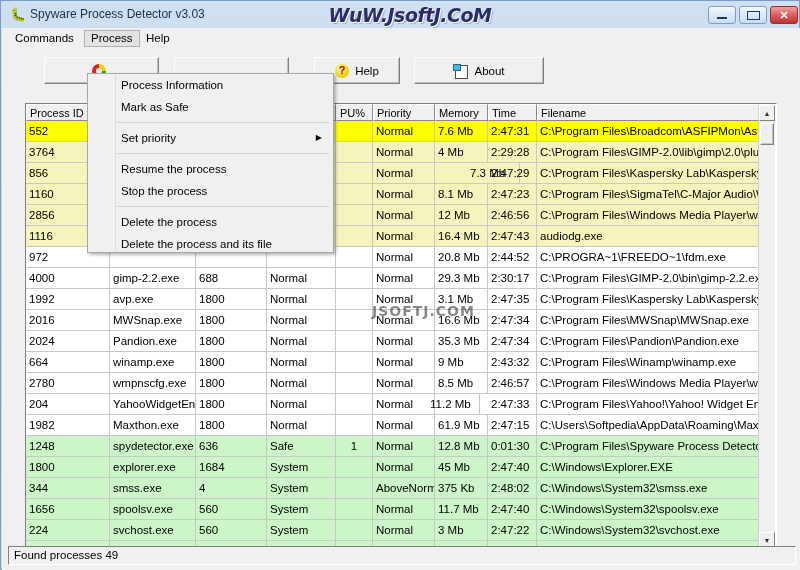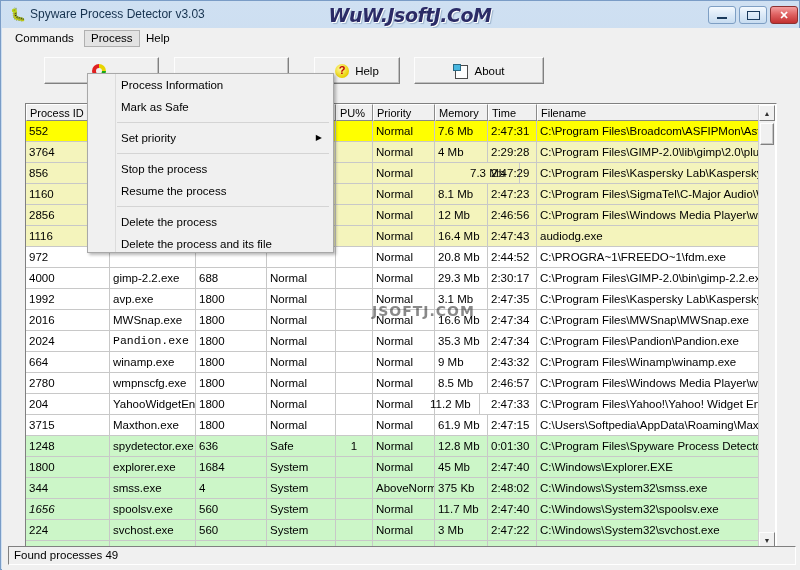--- a/index.html
+++ b/index.html
@@ -439,21 +439,21 @@
               <div class="cell" style="left: 170px; width: 71px;">1800</div>
               <div class="cell" style="left: 241px; width: 69px;">Normal</div>
               <div class="cell num" style="left: 310px; width: 37px;"></div>
               <div class="cell" style="left: 347px; width: 62px;">Normal</div>
               <div class="cell" style="left: 409px; width: 53px;">16.6 Mb</div>
               <div class="cell" style="left: 462px; width: 49px;">2:47:34</div>
               <div class="cell" style="left: 511px; width: 252px;">C:\Program Files\MWSnap\MWSnap.exe</div>
             </div>
             <div class="row norm">
               <div class="cell" style="left: 0px; width: 84px;">2024</div>
-              <div class="cell" style="left: 84px; width: 86px; font-family: Liberation Mono, monospace;">Pandion.exe</div>
+              <div class="cell" style="left: 84px; width: 86px;">Pandion.exe</div>
               <div class="cell" style="left: 170px; width: 71px;">1800</div>
               <div class="cell" style="left: 241px; width: 69px;">Normal</div>
               <div class="cell num" style="left: 310px; width: 37px;"></div>
               <div class="cell" style="left: 347px; width: 62px;">Normal</div>
               <div class="cell" style="left: 409px; width: 53px;">35.3 Mb</div>
               <div class="cell" style="left: 462px; width: 49px;">2:47:34</div>
               <div class="cell" style="left: 511px; width: 252px;">C:\Program Files\Pandion\Pandion.exe</div>
             </div>
             <div class="row norm">
               <div class="cell" style="left: 0px; width: 84px;">664</div>
@@ -482,21 +482,21 @@
               <div class="cell" style="left: 84px; width: 86px;">YahooWidgetEngir</div>
               <div class="cell" style="left: 170px; width: 71px;">1800</div>
               <div class="cell" style="left: 241px; width: 69px;">Normal</div>
               <div class="cell num" style="left: 310px; width: 37px;"></div>
               <div class="cell" style="left: 347px; width: 62px;">Normal</div>
               <div class="cell" style="left: 401px; width: 53px;">11.2 Mb</div>
               <div class="cell" style="left: 462px; width: 49px;">2:47:33</div>
               <div class="cell" style="left: 511px; width: 252px;">C:\Program Files\Yahoo!\Yahoo! Widget Engir</div>
             </div>
             <div class="row norm">
-              <div class="cell" style="left: 0px; width: 84px;">3715</div>
+              <div class="cell" style="left: 0px; width: 84px;">1982</div>
               <div class="cell" style="left: 84px; width: 86px;">Maxthon.exe</div>
               <div class="cell" style="left: 170px; width: 71px;">1800</div>
               <div class="cell" style="left: 241px; width: 69px;">Normal</div>
               <div class="cell num" style="left: 310px; width: 37px;"></div>
               <div class="cell" style="left: 347px; width: 62px;">Normal</div>
               <div class="cell" style="left: 409px; width: 53px;">61.9 Mb</div>
               <div class="cell" style="left: 462px; width: 49px;">2:47:15</div>
               <div class="cell" style="left: 511px; width: 252px;">C:\Users\Softpedia\AppData\Roaming\Maxth</div>
             </div>
             <div class="row safe">
@@ -526,21 +526,21 @@
               <div class="cell" style="left: 84px; width: 86px;">smss.exe</div>
               <div class="cell" style="left: 170px; width: 71px;">4</div>
               <div class="cell" style="left: 241px; width: 69px;">System</div>
               <div class="cell num" style="left: 310px; width: 37px;"></div>
               <div class="cell" style="left: 347px; width: 62px;">AboveNorma</div>
               <div class="cell" style="left: 409px; width: 53px;">375 Kb</div>
               <div class="cell" style="left: 462px; width: 49px;">2:48:02</div>
               <div class="cell" style="left: 511px; width: 252px;">C:\Windows\System32\smss.exe</div>
             </div>
             <div class="row safe">
-              <div class="cell" style="left: 0px; width: 84px; font-style: italic;">1656</div>
+              <div class="cell" style="left: 0px; width: 84px;">1656</div>
               <div class="cell" style="left: 84px; width: 86px;">spoolsv.exe</div>
               <div class="cell" style="left: 170px; width: 71px;">560</div>
               <div class="cell" style="left: 241px; width: 69px;">System</div>
               <div class="cell num" style="left: 310px; width: 37px;"></div>
               <div class="cell" style="left: 347px; width: 62px;">Normal</div>
               <div class="cell" style="left: 409px; width: 53px;">11.7 Mb</div>
               <div class="cell" style="left: 462px; width: 49px;">2:47:40</div>
               <div class="cell" style="left: 511px; width: 252px;">C:\Windows\System32\spoolsv.exe</div>
             </div>
             <div class="row safe">
@@ -588,21 +588,21 @@
       <div id="status-text">Found processes 49</div>
     </div>
 
     <div id="dropdown">
       <div class="gutter"></div>
     <div class="mi"><span>Process Information</span></div>
         <div class="mi"><span>Mark as Safe</span></div>
         <div class="misep"></div>
         <div class="mi"><span>Set priority</span><span class="miarrow">▶</span></div>
         <div class="misep"></div>
+        <div class="mi"><span>Resume the process</span></div>
         <div class="mi"><span>Stop the process</span></div>
-        <div class="mi"><span>Resume the process</span></div>
         <div class="misep"></div>
         <div class="mi"><span>Delete the process</span></div>
         <div class="mi"><span>Delete the process and its file</span></div>
       </div>
 
   </div>
 </div>
 
 </body></html>

